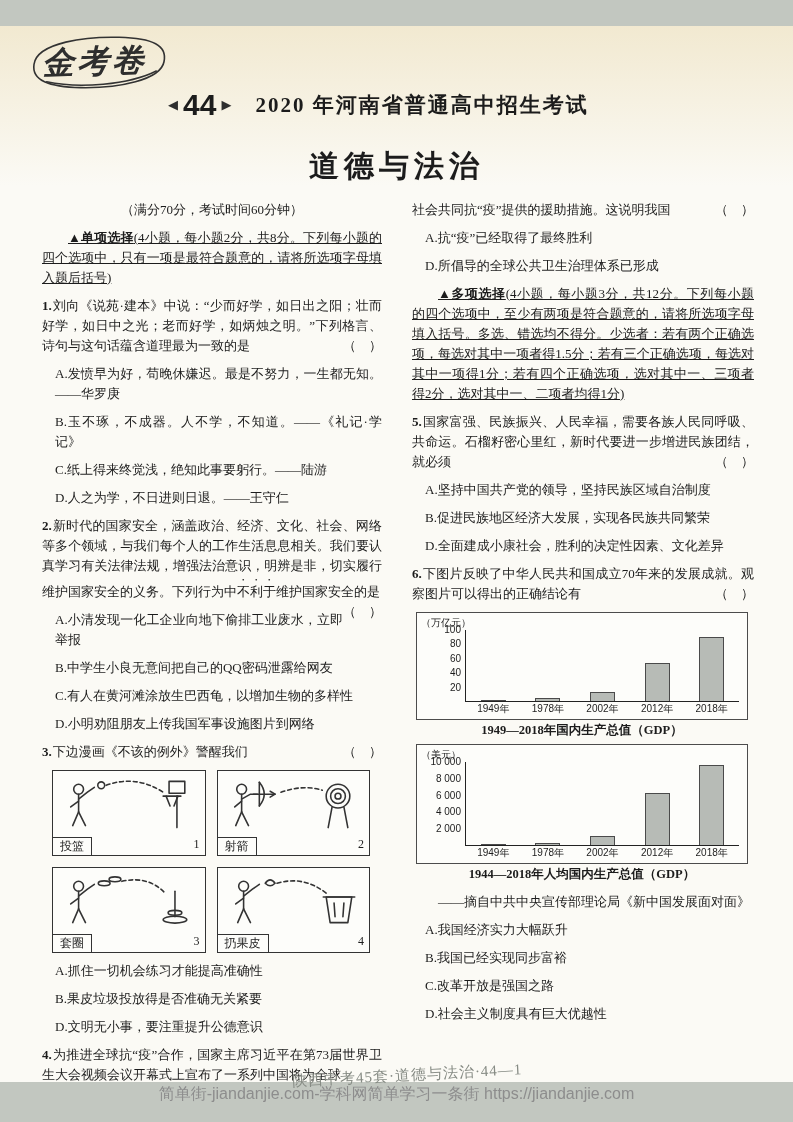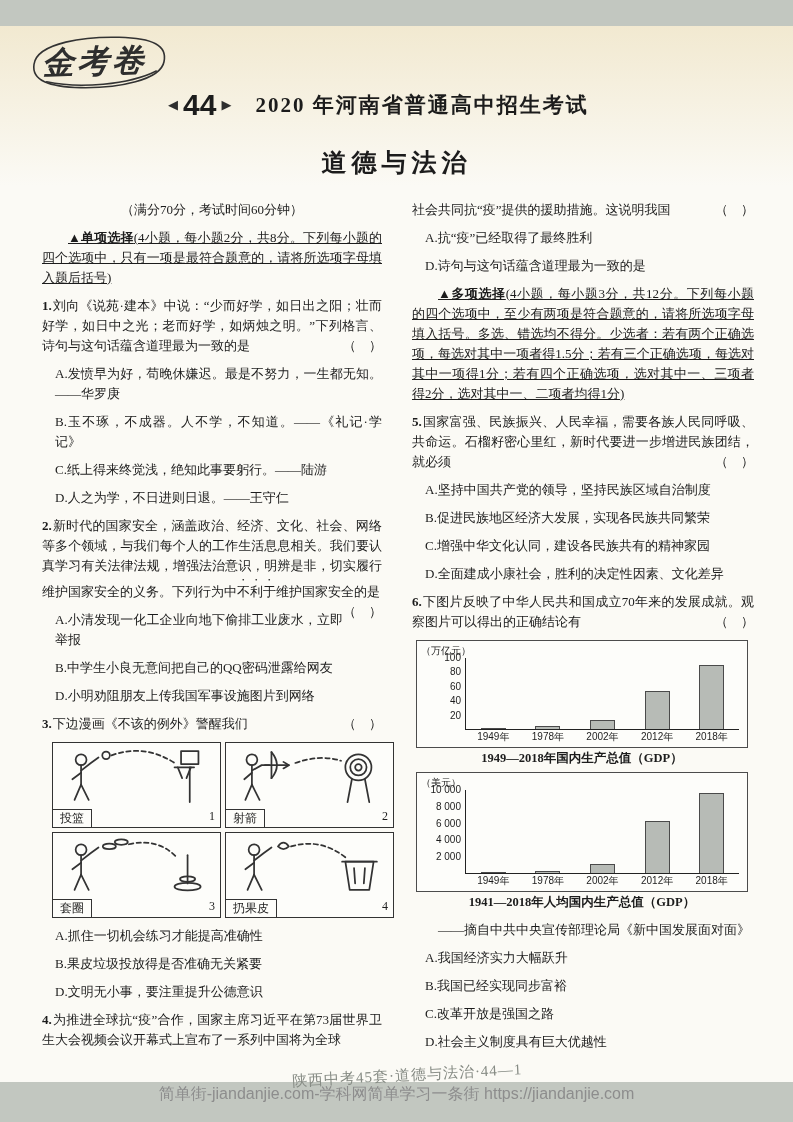--- a/index.html
+++ b/index.html
@@ -14,38 +14,38 @@
   .logo{position:absolute;left:26px;top:6px;width:146px;height:62px;transform:rotate(-2deg);}
   .logo svg{position:absolute;inset:0;width:100%;height:100%;}
   .logo-text{position:absolute;left:16px;top:8px;font-size:32px;font-weight:bold;font-style:italic;letter-spacing:3px;color:#2e2e2e;}
 
   
   .exam-header{position:absolute;left:168px;top:62px;display:flex;align-items:center;white-space:nowrap;}
   .arrow{font-size:13px;color:#2e2e2e;}
   .paper-num{font-size:30px;font-weight:bold;margin:0 5px;font-family:"Liberation Sans",sans-serif;}
   .exam-title{font-size:21px;font-weight:bold;margin-left:24px;letter-spacing:2px;}
 
-  .subject{position:absolute;left:0;right:0;top:120px;text-align:center;font-size:25px;font-weight:bold;letter-spacing:5px;}
+  .subject{position:absolute;left:0;right:0;top:120px;text-align:center;font-size:30px;font-weight:bold;letter-spacing:5px;}
 
   
   .col{position:absolute;top:166px;font-size:13px;line-height:20px;text-align:justify;}
   .col-left{left:34px;width:356px;}
   .col-right{left:404px;width:358px;}
   .col p{margin:8px;}
   .center{text-align:center;}
   .sec-title{font-weight:bold;}
   .block-head{text-indent:2em;text-decoration:underline;}
   .opt{padding-left:13px;}
   .qnum{font-weight:bold;margin-right:1px;}
   .bracket{float:right;}
   .em-dots{-webkit-text-emphasis:filled dot;text-emphasis:filled dot;
     -webkit-text-emphasis-position:over right;text-emphasis-position:over right;}
 
   
-  .comic{display:grid;grid-template-columns:repeat(2,1fr);gap:4px;width:342px;margin:5px 0 5px 18px;}
+  .comic{display:grid;grid-template-columns:repeat(2,1fr);gap:11px;width:318px;margin:5px 0 5px 18px;}
   .panel{position:relative;border:1px solid #333;height:86px;background:#fdfdfa;}
   .panel-art{position:absolute;top:2px;left:2px;width:calc(100% - 4px);height:62px;}
   .panel-label{position:absolute;left:-1px;bottom:-1px;border:1px solid #333;padding:0 7px;font-size:12px;line-height:17px;background:#fdfdfa;}
   .panel-num{position:absolute;right:5px;bottom:1px;font-size:12px;}
 
   
   .chart{width:332px;margin:4px 0 2px 12px;}
   .chart-box{border:1px solid #4c4c4c;padding:3px 8px 3px 4px;background:#fdfdfa;}
   .unit{font-size:10px;line-height:14px;}
   .frame{display:flex;}
@@ -97,20 +97,21 @@
 
       <p class="stem"><b class="qnum">1.</b><span>刘向《说苑·建本》中说：“少而好学，如日出之阳；壮而好学，如日中之光；老而好学，如炳烛之明。”下列格言、诗句与这句话蕴含道理最为一致的是</span><span class="bracket">（　）</span></p>
       <p class="opt">A.发愤早为好，苟晚休嫌迟。最是不努力，一生都无知。——华罗庚</p>
       <p class="opt">B.玉不琢，不成器。人不学，不知道。——《礼记·学记》</p>
       <p class="opt">C.纸上得来终觉浅，绝知此事要躬行。——陆游</p>
       <p class="opt">D.人之为学，不日进则日退。——王守仁</p>
 
       <p class="stem"><b class="qnum">2.</b><span>新时代的国家安全，涵盖政治、经济、文化、社会、网络等多个领域，与我们每个人的工作生活息息相关。我们要认真学习有关法律法规，增强法治意识，明辨是非，切实履行维护国家安全的义务。下列行为中</span><span class="em-dots">不利于</span><span>维护国家安全的是</span><span class="bracket">（　）</span></p>
       <p class="opt">A.小清发现一化工企业向地下偷排工业废水，立即举报</p>
       <p class="opt">B.中学生小良无意间把自己的QQ密码泄露给网友</p>
+      <p class="opt">C.有人在黄河滩涂放生巴西龟，以增加生物的多样性</p>
       <p class="opt">D.小明劝阻朋友上传我国军事设施图片到网络</p>
 
       <p class="stem"><b class="qnum">3.</b><span>下边漫画《不该的例外》警醒我们</span><span class="bracket">（　）</span></p>
 
       <div class="comic">
         <div class="panel">
           <svg class="panel-art" viewBox="0 0 150 56">
             <g class="sk">
               <circle cx="24" cy="13" r="5"></circle>
                 <line x1="24" y1="18" x2="24" y2="36"></line>
@@ -199,28 +200,27 @@
       <p class="opt">A.抓住一切机会练习才能提高准确性</p>
       <p class="opt">B.果皮垃圾投放得是否准确无关紧要</p>
       <p class="opt">D.文明无小事，要注重提升公德意识</p>
 
       <p class="stem"><b class="qnum">4.</b><span>为推进全球抗“疫”合作，国家主席习近平在第73届世界卫生大会视频会议开幕式上宣布了一系列中国将为全球</span></p>
     </div>
 
     <div class="col col-right">
       <p class="stem"><span>社会共同抗“疫”提供的援助措施。这说明我国</span><span class="bracket">（　）</span></p>
       <p class="opt">A.抗“疫”已经取得了最终胜利</p>
-      <p class="opt">D.诗句与这句话蕴含道理最为一致的是</p>
+      <p class="opt">D.所倡导的全球公共卫生治理体系已形成</p>
 
       <p class="block-head"><b>▲多项选择</b><span>(4小题，每小题3分，共12分。下列每小题的四个选项中，至少有两项是符合题意的，请将所选项字母填入括号。多选、错选均不得分。少选者：若有两个正确选项，每选对其中一项者得1.5分；若有三个正确选项，每选对其中一项得1分；若有四个正确选项，选对其中一、三项者得2分，选对其中一、二项者均得1分)</span></p>
 
       <p class="stem"><b class="qnum">5.</b><span>国家富强、民族振兴、人民幸福，需要各族人民同呼吸、共命运。石榴籽密心里红，新时代要进一步增进民族团结，就必须</span><span class="bracket">（　）</span></p>
       <p class="opt">A.坚持中国共产党的领导，坚持民族区域自治制度</p>
       <p class="opt">B.促进民族地区经济大发展，实现各民族共同繁荣</p>
-      <p class="opt">C.增强中华文化认同，建设各民族共有的精神家园</p>
       <p class="opt">D.全面建成小康社会，胜利的决定性因素、文化差异</p>
 
       <p class="stem"><b class="qnum">6.</b><span>下图片反映了中华人民共和国成立70年来的发展成就。观察图片可以得出的正确结论有</span><span class="bracket">（　）</span></p>
 
       <div class="chart" data-chart="0">
         <div class="chart-box">
           <div class="unit">（万亿元）</div>
           <div class="frame">
             <div class="yaxis">
                 <div class="ytick" style="bottom: 20%;">20</div>
@@ -268,21 +268,21 @@
               </div>
           </div>
           <div class="xlabels">
               <span>1949年</span>
               <span>1978年</span>
               <span>2002年</span>
               <span>2012年</span>
               <span>2018年</span>
             </div>
         </div>
-        <div class="chart-title">1941—2018年人均国内生产总值（GDP）</div>
+        <div class="chart-title">1944—2018年人均国内生产总值（GDP）</div>
       </div>
 
       <p class="attribution">——摘自中共中央宣传部理论局《新中国发展面对面》</p>
       <p class="opt">A.我国经济实力大幅跃升</p>
       <p class="opt">B.我国已经实现同步富裕</p>
       <p class="opt">C.改革开放是强国之路</p>
       <p class="opt">D.社会主义制度具有巨大优越性</p>
     </div>
 
     <div class="footer-line">陕西中考45套·道德与法治·44—1</div>

